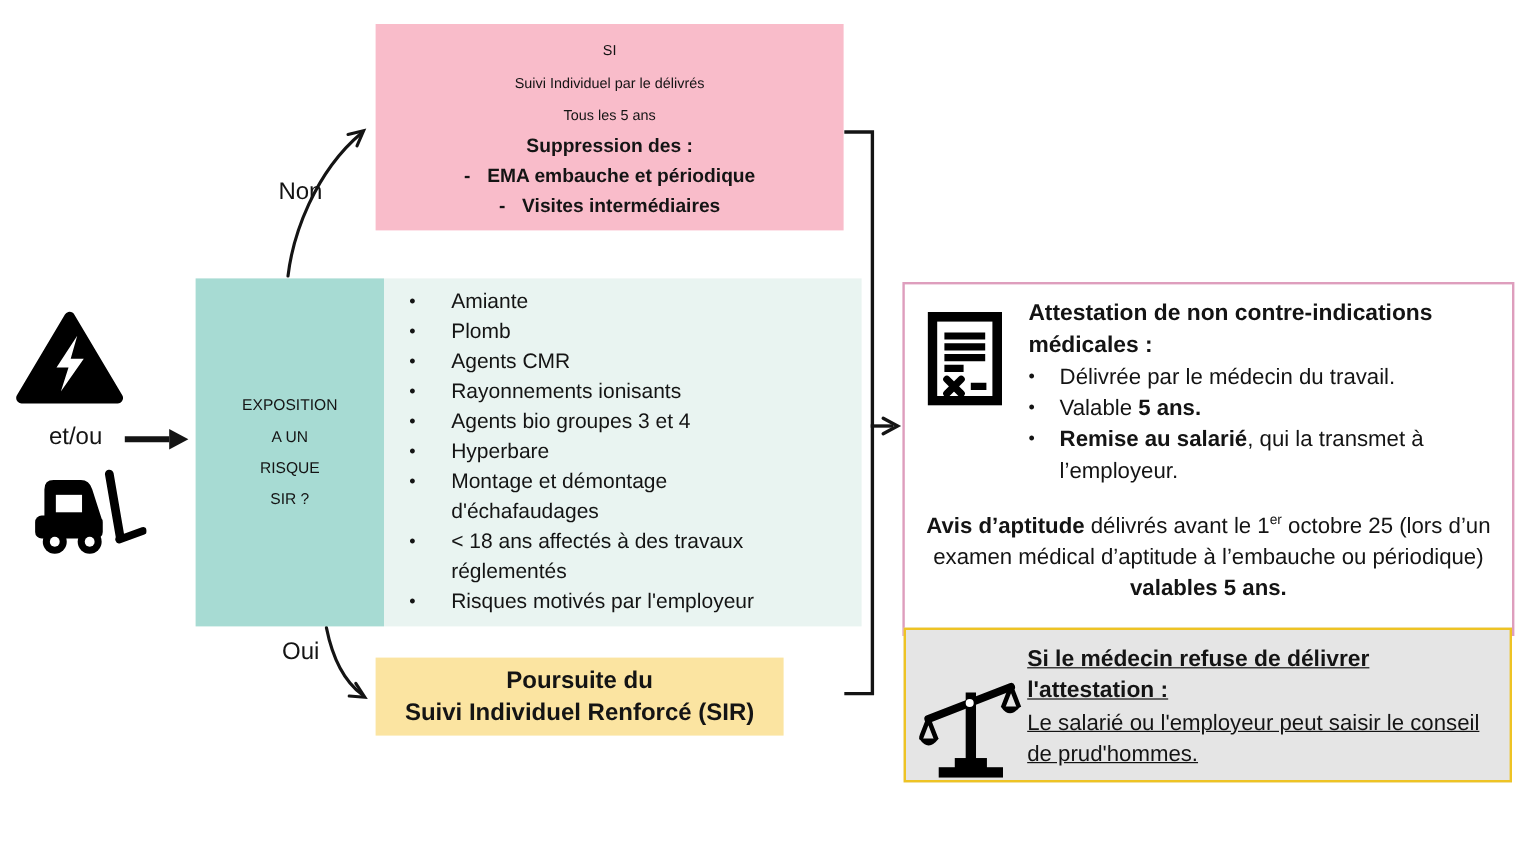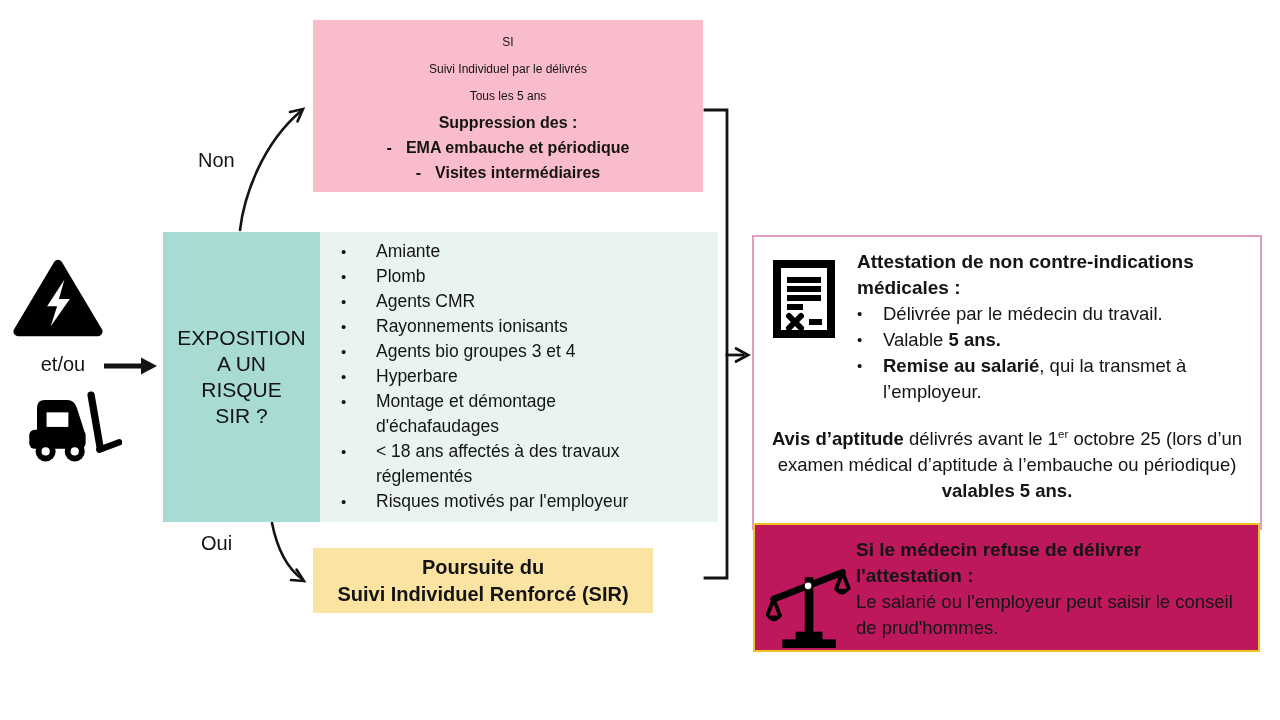--- a/index.html
+++ b/index.html
@@ -11,22 +11,22 @@
   body{font-family:"Liberation Sans", sans-serif; color:var(--ink); background:#fff;}
   .canvas{position:relative;width:1280px;height:720px;background:#fff;overflow:hidden;}
 
   .abs{position:absolute;}
   .center-col{display:flex;flex-direction:column;align-items:center;justify-content:center;text-align:center;}
 
   
   .andor{font-size:20px;}
   
   .decision{left:163px;top:232px;width:157px;height:290px;background:var(--teal-fill);
-            font-size:21px;line-height:26px;}
-  .branch-label{font-size:20px;}
+            font-size:13px;line-height:26px;}
+  .branch-label{font-size:20px;margin-left:34px;}
 
   
   .si-box{left:313px;top:20px;width:390px;height:172px;background:var(--pink-fill);
           padding-top:9px;text-align:center;}
   .si-box .t{font-size:12px;font-weight:normal;line-height:27px;}
   .si-box .s{font-size:16px;line-height:25px;font-weight:bold;}
   .si-item .dash{display:inline-block;margin-right:14px;}
 
   
   .risk-box{left:320px;top:232px;width:398px;height:290px;background:var(--pale-teal-fill);
@@ -42,22 +42,22 @@
   
   .attest-box{left:752px;top:213px;width:510px;height:295px;background:#fff;
               border:2px solid var(--pink-border);font-size:18.5px;line-height:26px;margin-top:22px;}
   .attest-content{margin:12px 12px 0 103px;}
   .attest-title{font-weight:bold;font-size:19px;}
   .bl{display:flex;}
   .bl .dot{width:12px;flex:0 0 12px;margin-right:14px;font-size:15px;}
   .attest-note{margin:16px 14px 0 14px;text-align:center;}
   .attest-note sup{font-size:0.62em;}
 
-  .refusal-box{left:753px;top:523px;width:507px;height:129px;background:#be185d;
-               border:2px solid var(--yellow-border);font-size:18.5px;line-height:26px;}
+  .refusal-box{left:753px;top:523px;width:507px;height:129px;background:#e5e5e5;
+               border:2px solid var(--yellow-border);font-size:18.5px;line-height:26px;text-decoration:underline;}
   .refusal-content{margin:12px 10px 0 101px;}
   .refusal-title{font-weight:bold;font-size:19px;}
 
   svg{display:block;}
   .overlay{left:0;top:0;pointer-events:none;}
 </style>
 </head>
 <body>
 
 <div class="canvas">

